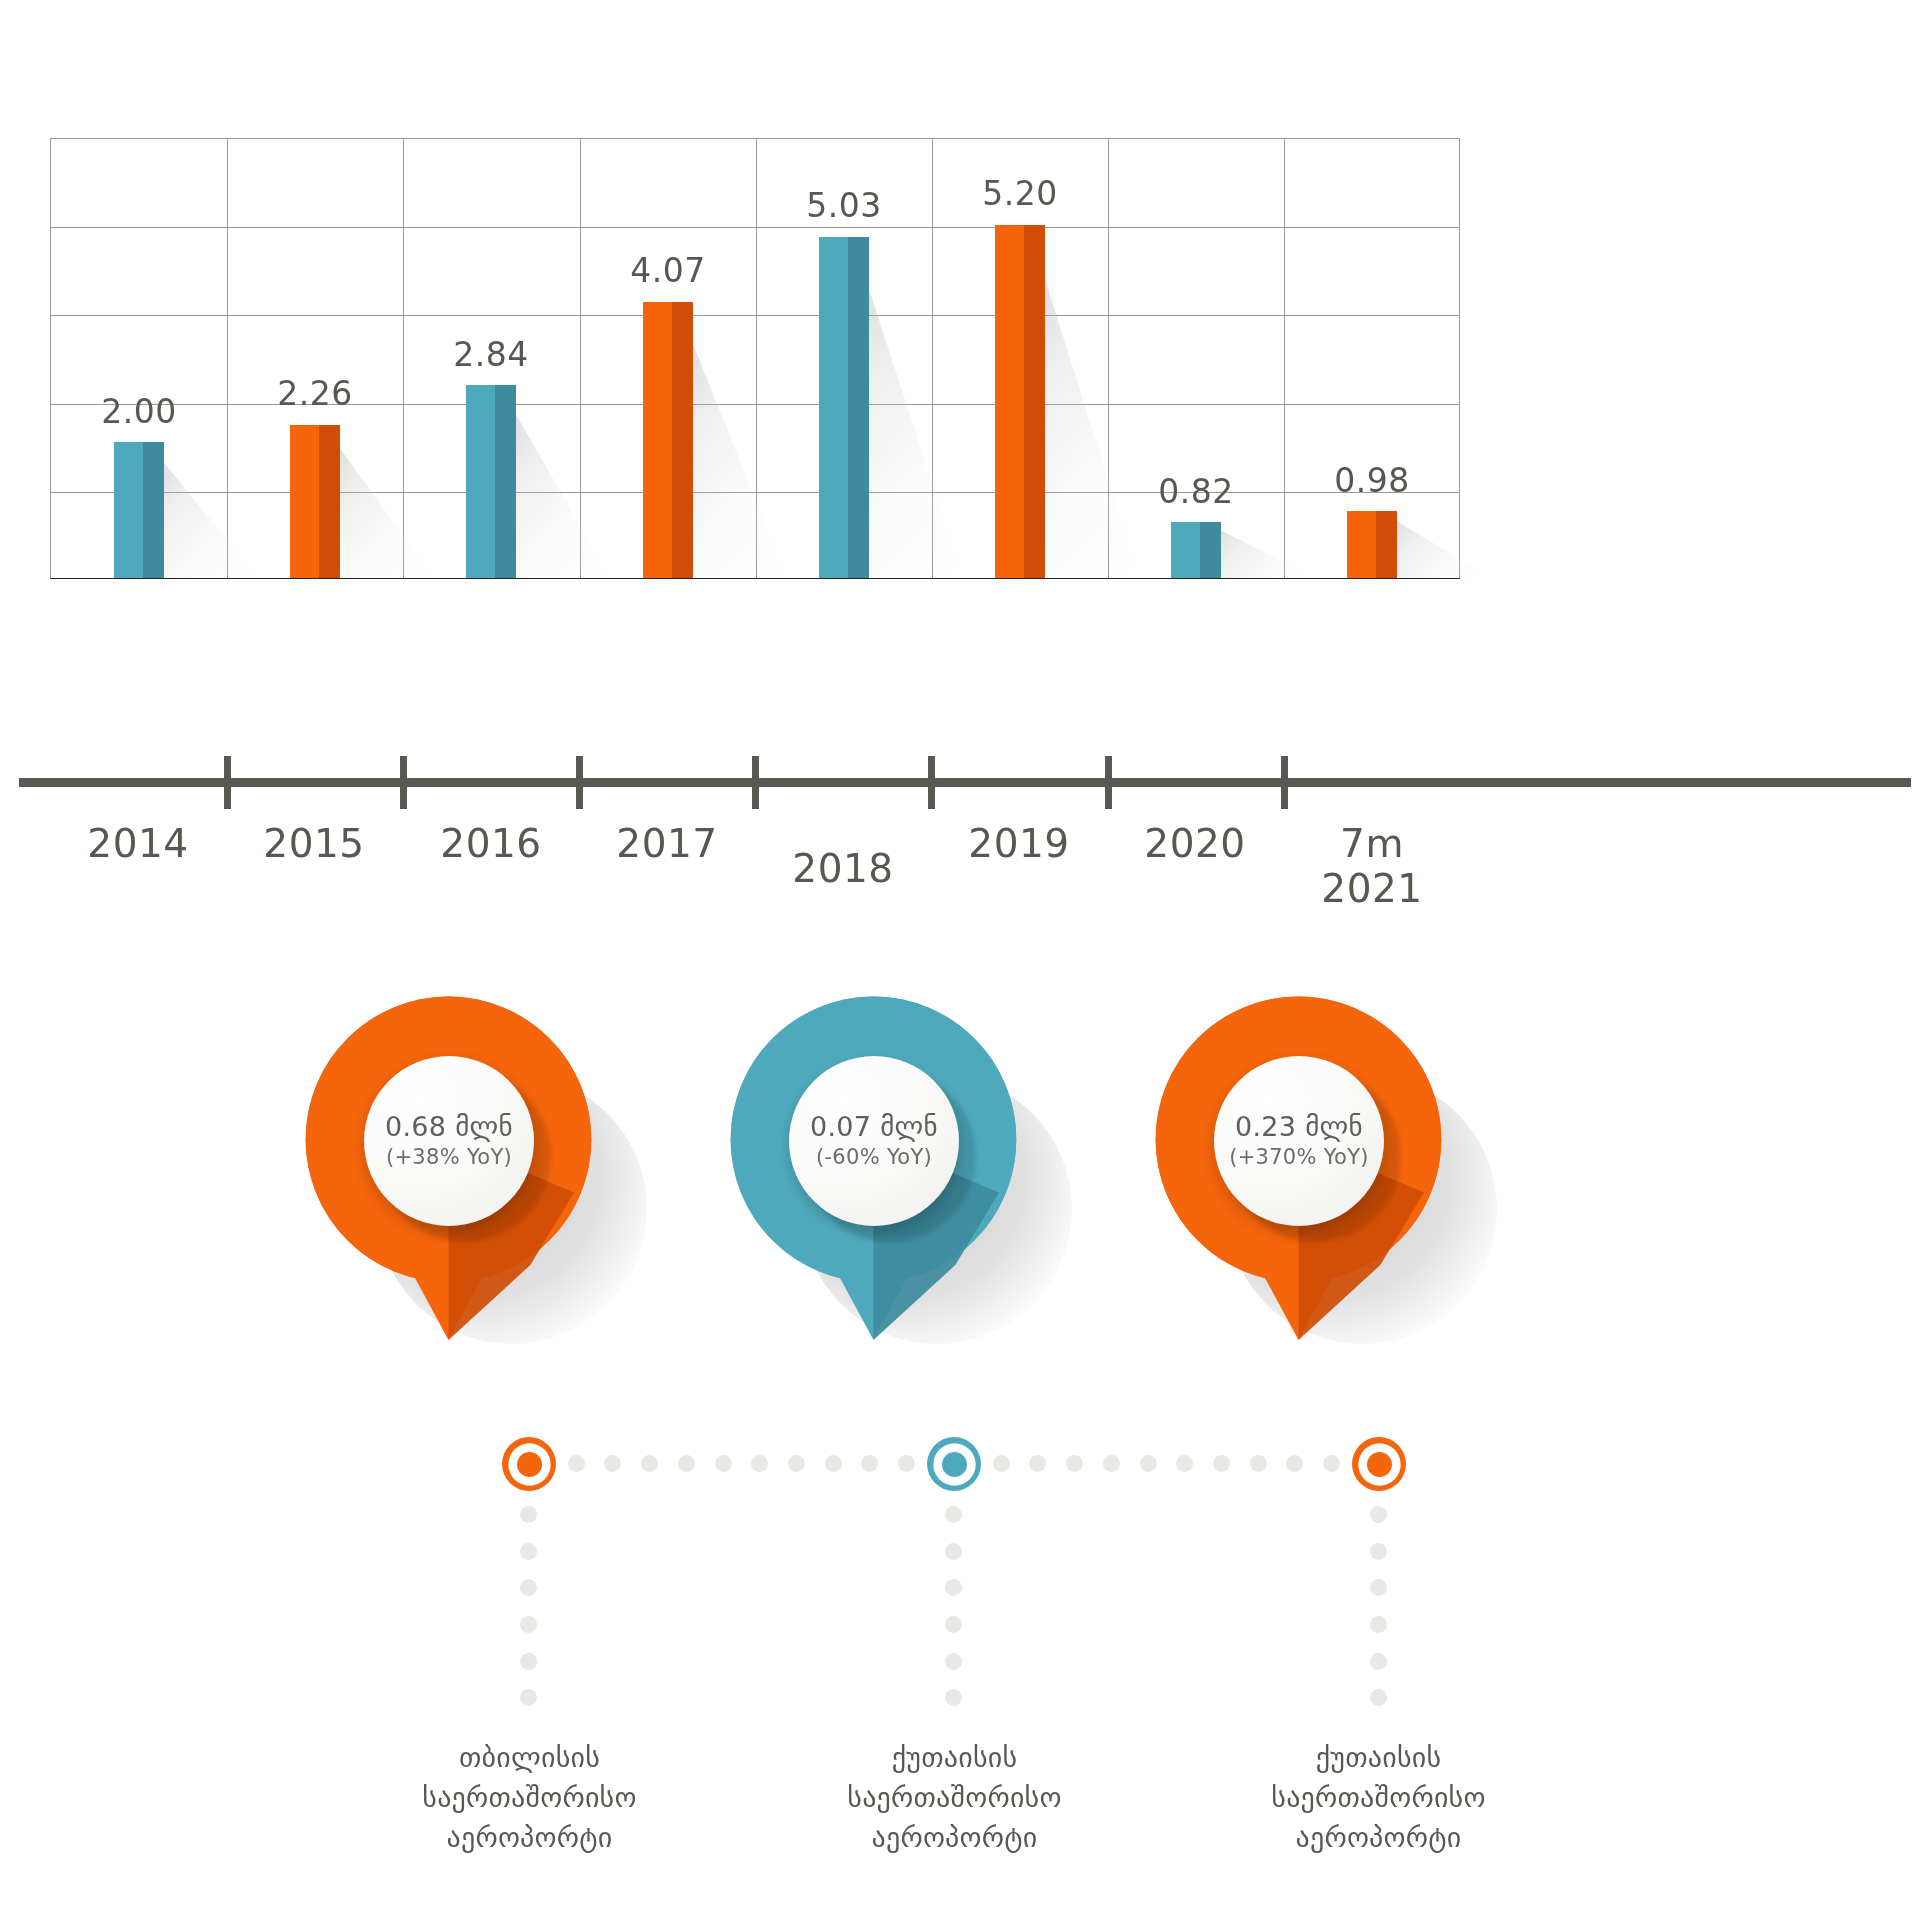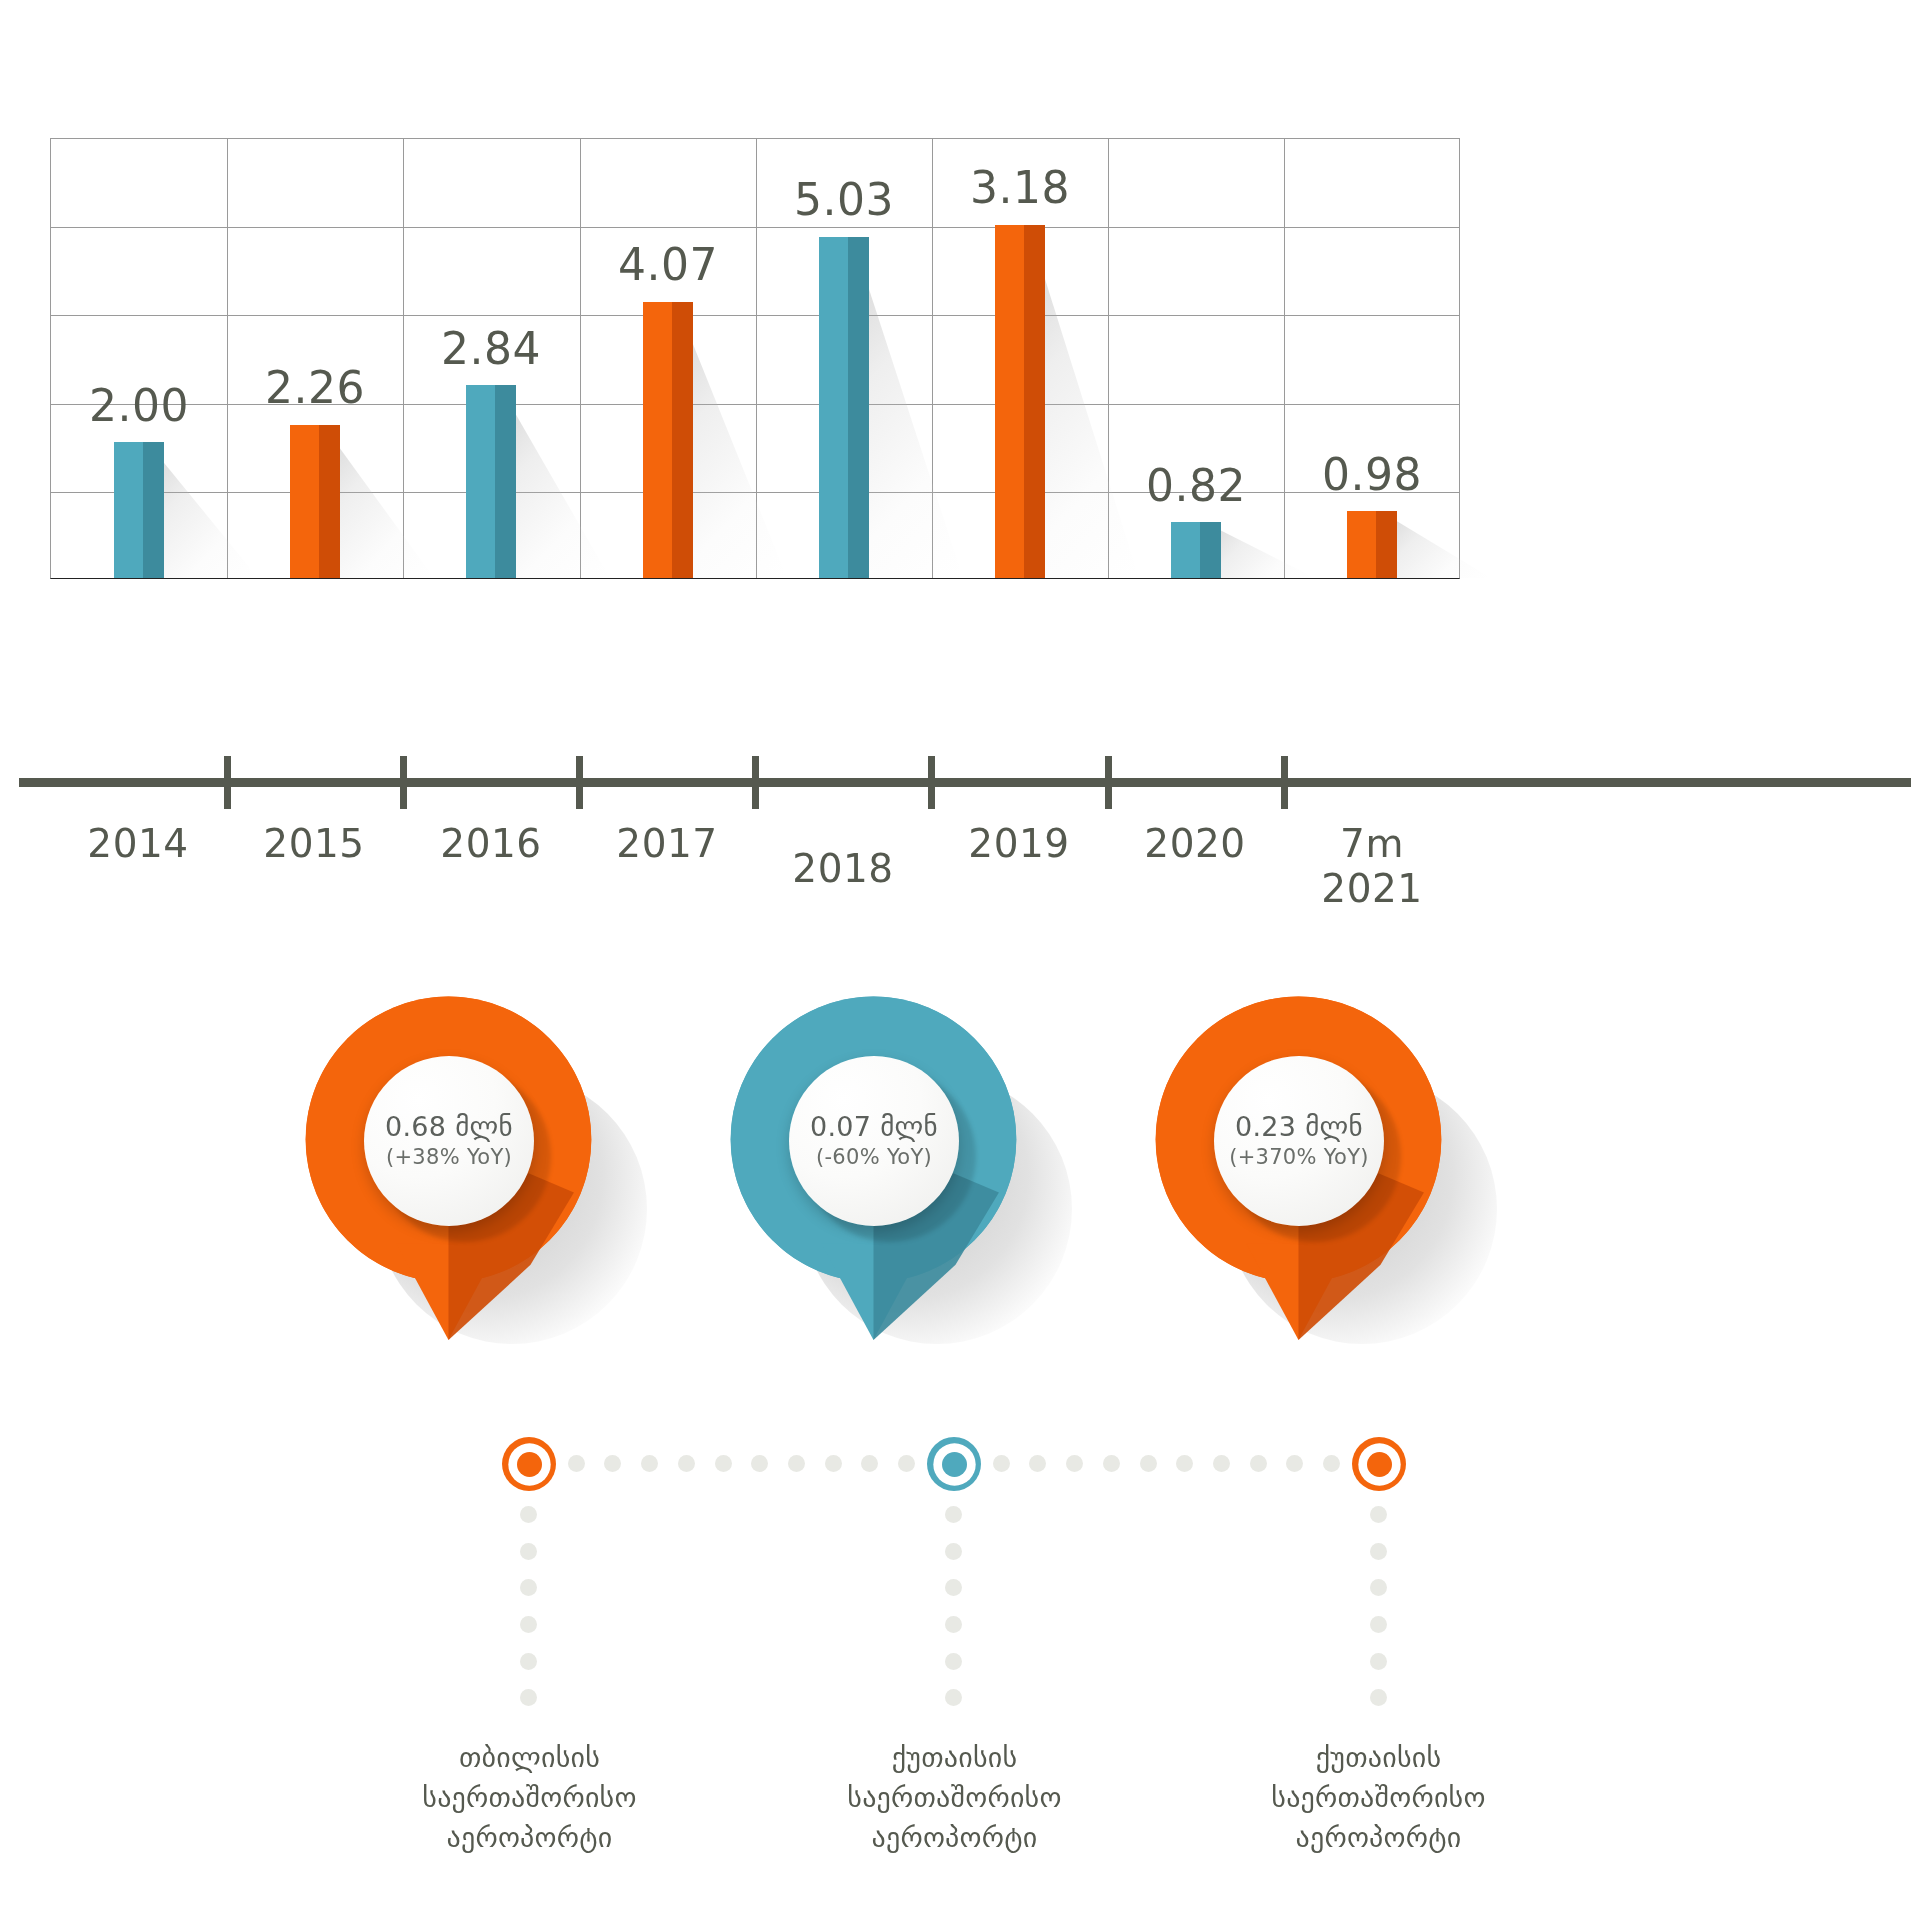--- a/index.html
+++ b/index.html
@@ -23,21 +23,21 @@
     position:absolute;bottom:0;left:33px;width:111px;
     background:linear-gradient(133deg, rgba(150,150,150,.42) 0%, rgba(180,180,180,.22) 35%, rgba(225,225,225,.10) 70%, rgba(255,255,255,0) 100%);
     clip-path:polygon(0 0, 100% 100%, 100% 100%, 0 100%);
     z-index:1;
   }
   .bar-body{position:absolute;bottom:0;left:0;width:50px;z-index:2;display:flex;}
   .bar-face{width:29px;height:100%;}
   .bar-side{width:21px;height:100%;}
   .bar-label{
     position:absolute;left:50%;transform:translateX(-50%);
-    font-size:44px;color:#565b56;white-space:nowrap;z-index:3;letter-spacing:0.5px;
+    font-size:33px;color:#565b56;white-space:nowrap;z-index:3;letter-spacing:0.5px;
   }
   
   #axis-line{position:absolute;left:19.3px;top:778px;width:1892px;height:8.7px;background:#55594f;}
   .axis-tick{position:absolute;top:756px;width:6.8px;height:53px;background:#55594f;}
   .axis-cat{
     position:absolute;top:821px;text-align:center;font-size:39px;color:#55594f;
     letter-spacing:0.5px;
   }
 
   
@@ -142,21 +142,21 @@
           <div class="bar-label" style="bottom: 353px; color: rgb(85, 89, 79);">5.03</div>
         </div>
       </div>
       <div class="bar-slot" style="left: 881px; width: 176px;">
         <div class="bar-wrap" style="height: 353px;">
           <div class="bar-shadow" style="height: 353px;"></div>
           <div class="bar-body" style="height: 353px;">
             <div class="bar-face" style="background: rgb(244, 101, 12);"></div>
             <div class="bar-side" style="background: rgb(207, 77, 6);"></div>
           </div>
-          <div class="bar-label" style="bottom: 365px; color: rgb(85, 89, 79);">3.18</div>
+          <div class="bar-label" style="bottom: 365px; color: rgb(85, 89, 79);">5.20</div>
         </div>
       </div>
       <div class="bar-slot" style="left: 1057px; width: 176px;">
         <div class="bar-wrap" style="height: 56px;">
           <div class="bar-shadow" style="height: 56px;"></div>
           <div class="bar-body" style="height: 56px;">
             <div class="bar-face" style="background: rgb(79, 169, 189);"></div>
             <div class="bar-side" style="background: rgb(61, 139, 157);"></div>
           </div>
           <div class="bar-label" style="bottom: 67px; color: rgb(85, 89, 79);">0.82</div>

